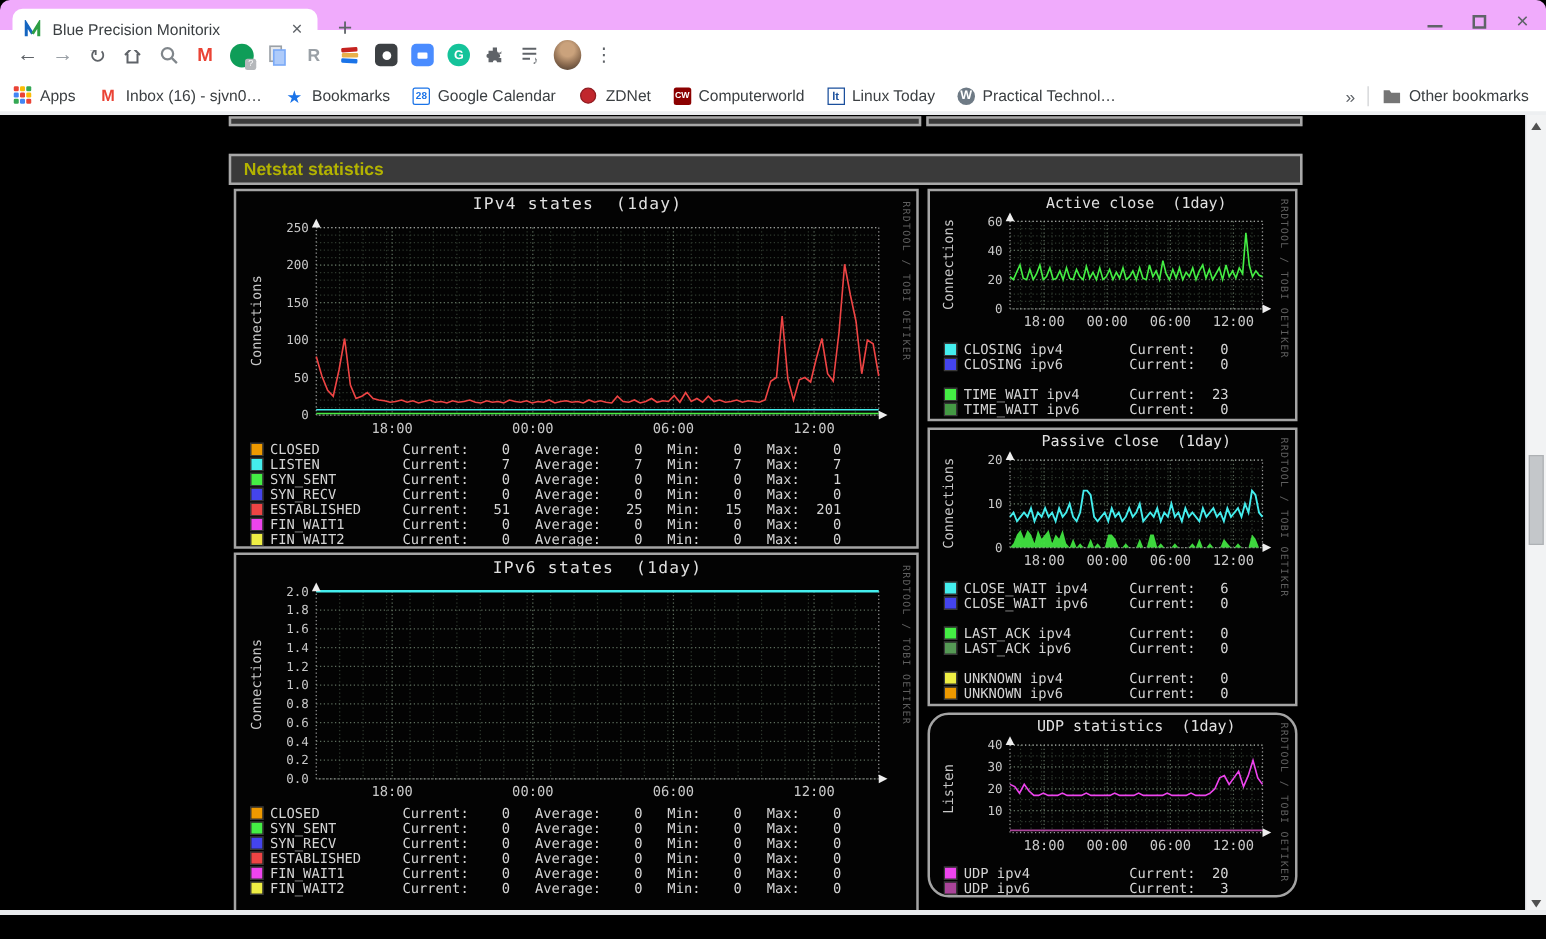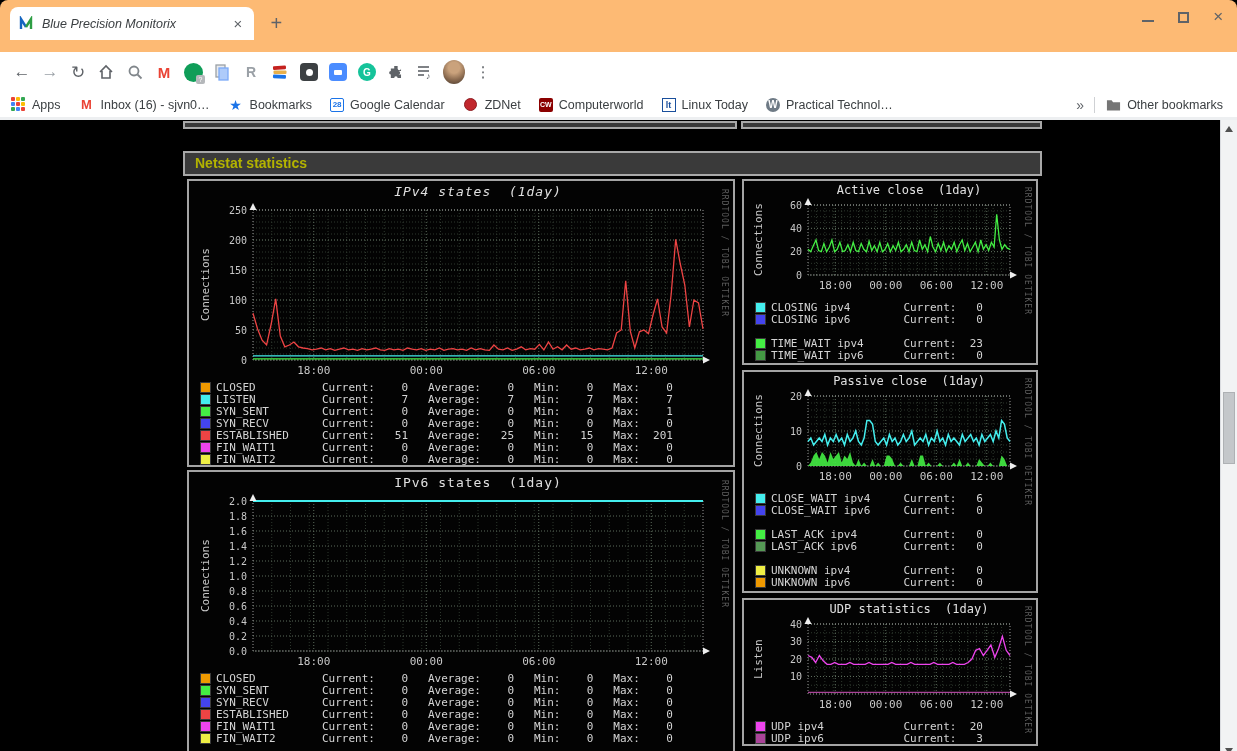--- a/index.html
+++ b/index.html
@@ -1,21 +1,21 @@
 <!DOCTYPE html>
 <html><head>
 <meta charset="utf-8">
 <style>
   * { margin:0; padding:0; box-sizing:border-box; }
   html,body { width:1237px; height:751px; overflow:hidden; background:#000; }
   body { font-family:"Liberation Sans", sans-serif; }
   .window { position:relative; width:1237px; height:751px; }
 
   
-  .tabstrip { position:relative; height:52px; background:#fdba74; border-radius:8px 8px 0 0;font-style:italic; }
+  .tabstrip { position:relative; height:24px; background:#f0abfc; border-radius:8px 8px 0 0; }
   .tab { position:absolute; left:10px; top:7px; width:244px; height:33px; background:#fff;
          border-radius:8px 8px 0 0; display:flex; align-items:center; padding:0 8px; }
   .favicon { width:16px; height:16px; margin-right:8px; flex:none; }
   .tab-title { font-size:12.5px; color:#3C4043; white-space:nowrap; overflow:hidden; flex:1; }
   .tab-close { color:#5F6368; font-size:15px; padding:0 4px; cursor:pointer; }
   .newtab { position:absolute; left:262px; top:10px; width:28px; height:28px; color:#5F6368;
             font-size:20px; text-align:center; line-height:26px; }
   .wincontrols { position:absolute; right:14px; top:10px; display:flex; gap:24px; align-items:center; }
   .wc-min { width:12px; height:2px; background:#5F6368; margin-top:8px; }
   .wc-max { width:11px; height:11px; border:2px solid #5F6368; }
@@ -59,21 +59,21 @@
                     font-weight:bold; font-size:14px; line-height:21px; padding-left:10px; }
   .col-left  { position:absolute; left:187px; top:59px; width:548px; }
   .col-right { position:absolute; left:742px; top:59px; width:296px; }
   .panel { position:relative; background:#030303; border:2px solid #A4A4A4; overflow:hidden; }
   .panel.big  { width:548px; }
   .panel.small{ width:296px; }
   #p-ipv4 { height:288px; margin-bottom:3px; }
   #p-ipv6 { height:344px; }
   #p-active { height:186px; margin-bottom:5px; }
   #p-passive { height:223px; margin-bottom:5px; }
-  #p-udp { height:148px; }
+  #p-udp { height:148px;border-radius:17px; }
 
   .chart-title { position:absolute; top:3px; text-align:center; font:13px "DejaVu Sans Mono", monospace;
                  color:#E0E0E0; letter-spacing:1px; white-space:pre; }
   .panel.small .chart-title { font-size:12px; top:2px; letter-spacing:0; }
   .chart-ylabel { position:absolute; writing-mode:vertical-rl; transform:rotate(180deg);
                   font:11px "DejaVu Sans Mono", monospace; color:#C8C8C8;
                   display:flex; align-items:center; justify-content:center; }
   .chart-watermark { position:absolute; right:4px; top:8px; writing-mode:vertical-rl;
                      font:8px "DejaVu Sans Mono", monospace; color:#5E5E5E; letter-spacing:1px; }
   .chart-svg { position:absolute; }
@@ -251,21 +251,21 @@
 
   <div class="content">
     <div class="remnant left"></div>
     <div class="remnant right"></div>
     <div class="section-header">
       <span>Netstat statistics</span>
     </div>
 
     <div class="col-left">
       <div class="panel big" id="p-ipv4">
-          <div class="chart-title" style="left: 34px; width: 510px; font-style: italic;">IPv4 states  (1day)</div>
+          <div class="chart-title" style="left: 18px; width: 510px;">IPv4 states  (1day)</div>
           <div class="chart-ylabel" style="left: 10px; top: 29px; height: 150px;">Connections</div>
           <div class="chart-watermark" style="top: 8px;">RRDTOOL / TOBI OETIKER</div>
           <svg width="540" height="180" class="chart-svg" style="left: 0px; top: 20px;">
             <line x1="82.75" y1="9" x2="82.75" y2="159" stroke="#2E382E" stroke-dasharray="1 2" stroke-width="1"></line>
             <line x1="101.5" y1="9" x2="101.5" y2="159" stroke="#2E382E" stroke-dasharray="1 2" stroke-width="1"></line>
             <line x1="120.25" y1="9" x2="120.25" y2="159" stroke="#2E382E" stroke-dasharray="1 2" stroke-width="1"></line>
             <line x1="139" y1="9" x2="139" y2="159" stroke="#2E382E" stroke-dasharray="1 2" stroke-width="1"></line>
             <line x1="157.75" y1="9" x2="157.75" y2="159" stroke="#2E382E" stroke-dasharray="1 2" stroke-width="1"></line>
             <line x1="176.5" y1="9" x2="176.5" y2="159" stroke="#2E382E" stroke-dasharray="1 2" stroke-width="1"></line>
             <line x1="195.25" y1="9" x2="195.25" y2="159" stroke="#2E382E" stroke-dasharray="1 2" stroke-width="1"></line>

